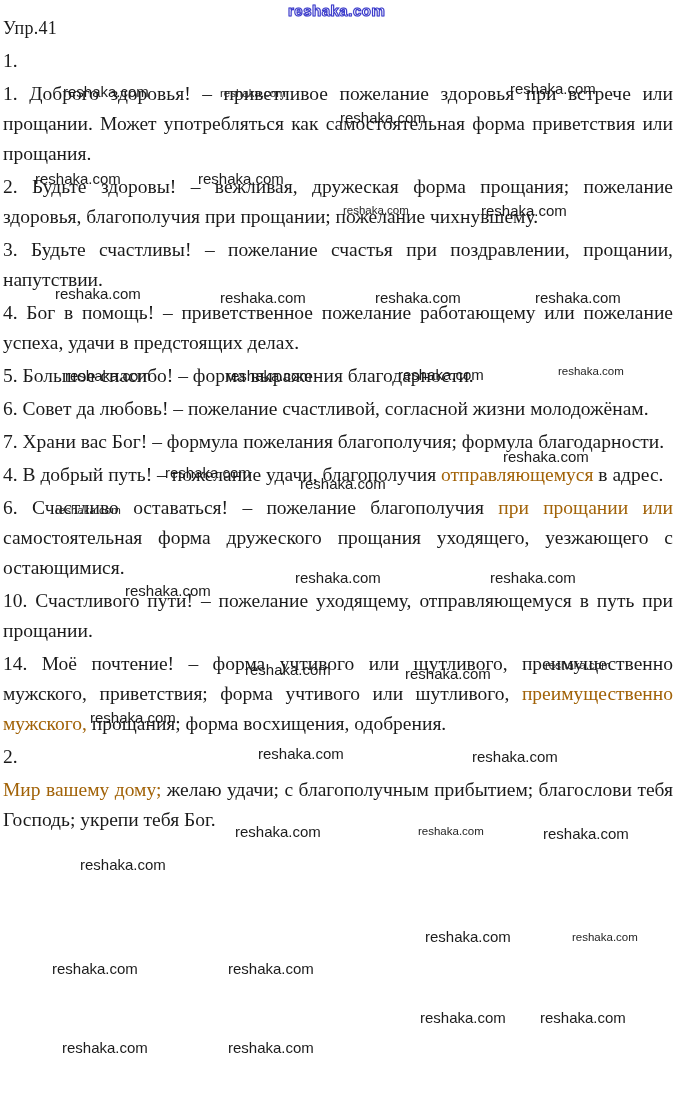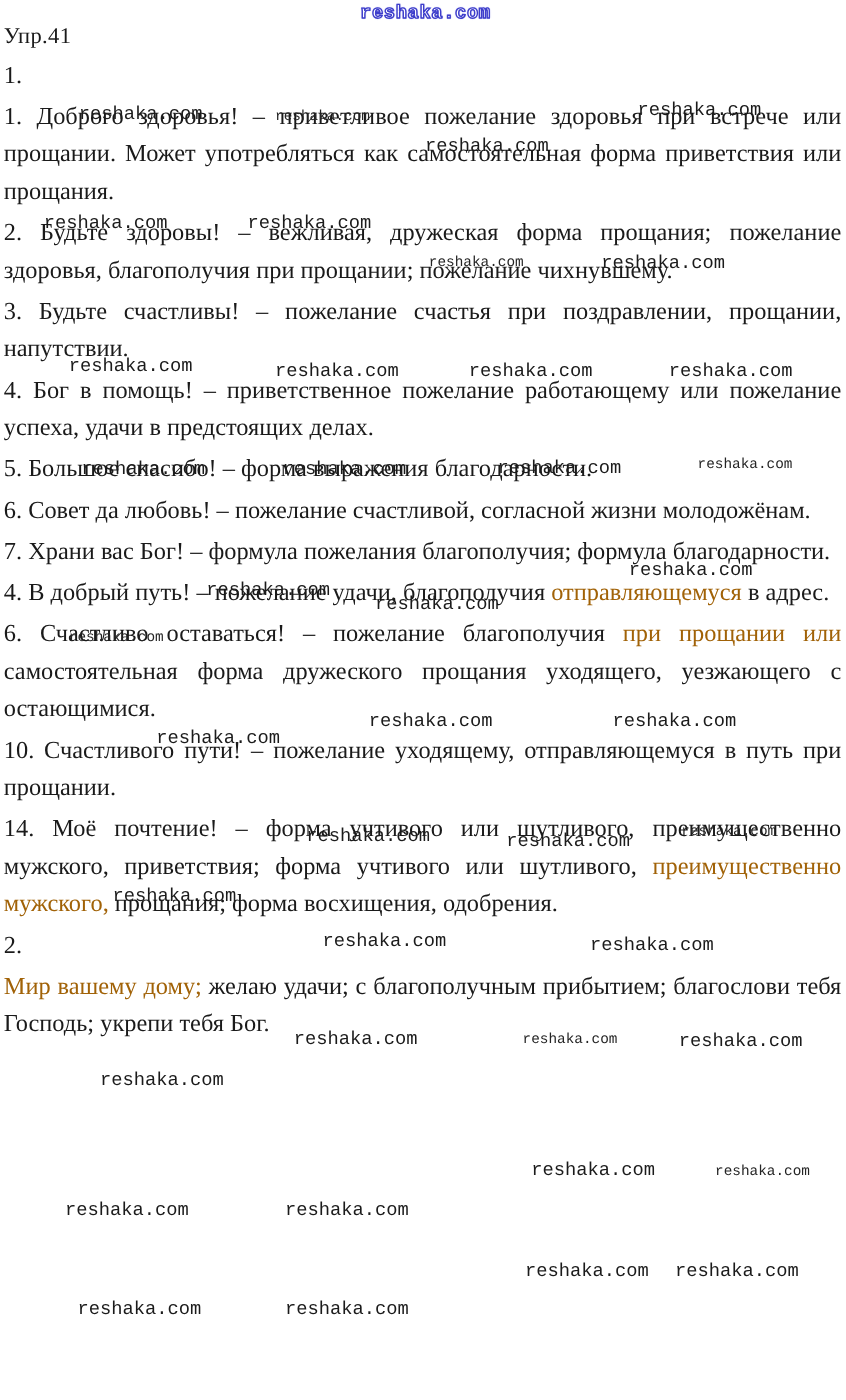--- a/index.html
+++ b/index.html
@@ -27,21 +27,21 @@
   }
   .content p.title {
     font-weight: normal;
     font-size: 18px;
     letter-spacing: 0.3px;
   }
   .muted { color: #a16207; }
   .wm-layer { position: absolute; left: 0; top: 0; width: 100%; height: 100%; pointer-events: none; }
   .wm {
     position: absolute;
-    font-family: Liberation Mono, monospace;
+    font-family: Liberation Sans, sans-serif;
     font-size: 15px;
     color: #1b1b1b;
     white-space: nowrap;
     line-height: 1;
   }
   .wm.small { font-size: 11.5px; color: #242424; }
   .wm.outline {
     font-weight: bold;
     letter-spacing: 0.5px;
     color: #ffffff;

